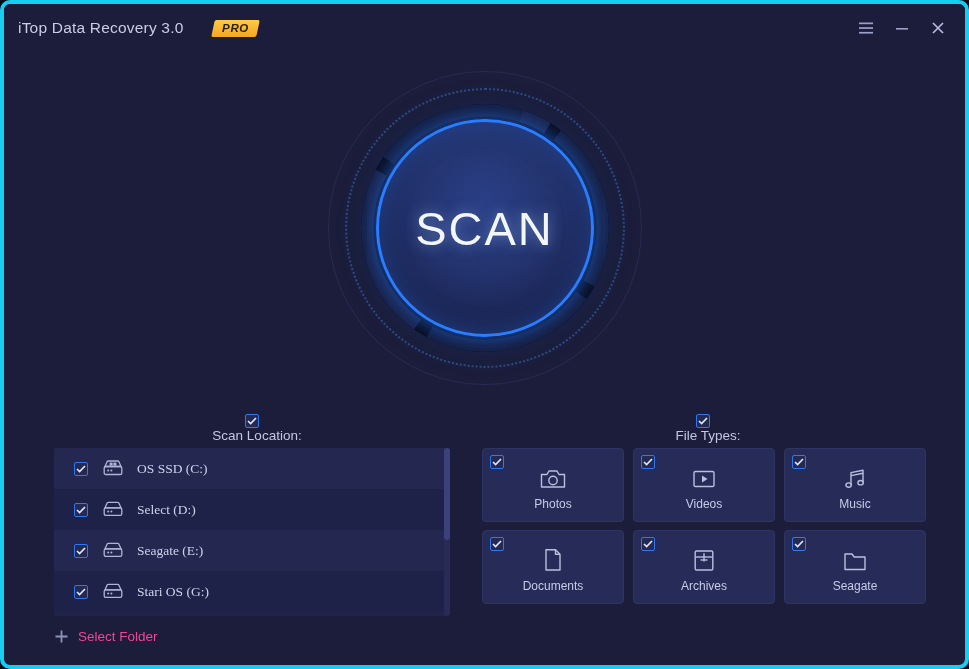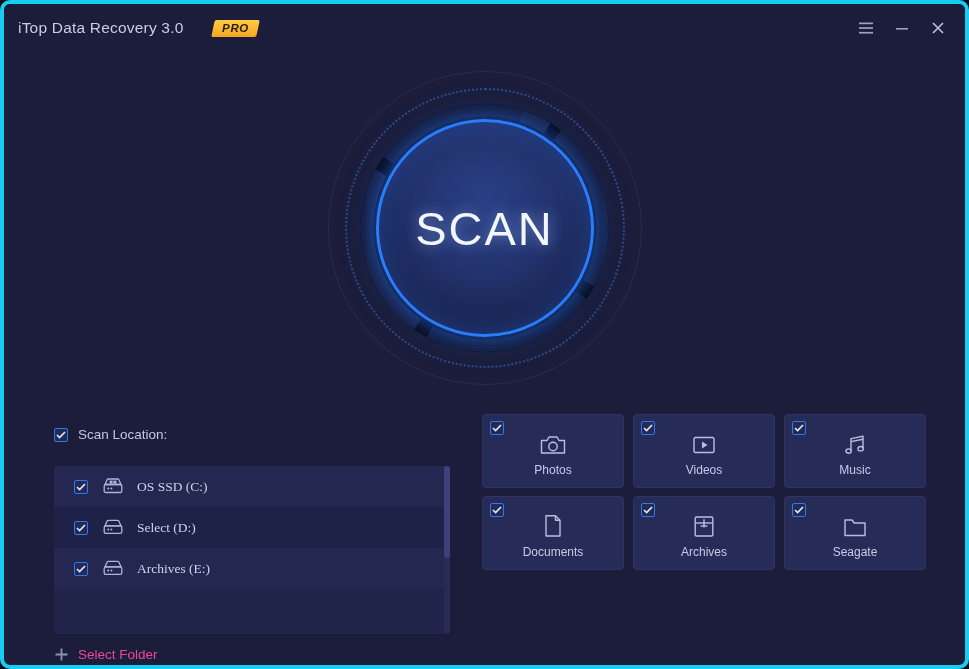--- a/index.html
+++ b/index.html
@@ -139,23 +139,24 @@
   .panels{
     position:absolute;left:0;top:400px;right:0;bottom:0;
   }
   .panel-left{
     position:absolute;left:50px;top:10px;width:396px;
   }
   .panel-right{
     position:absolute;left:478px;top:10px;width:442px;
   }
   .panel-head{
-    display:flex;align-items:flex-end;
+    display:flex;align-items:center;
     height:28px;
-    margin-bottom:24px;
+    margin-bottom:6px;
+    flex-direction:column;
   }
   .panel-head-label{
     margin-left:10px;
     color:#c3c8e4;
     font-size:13.5px;
   }
 
   
   .cb{
     width:14px;height:14px;flex:0 0 14px;
@@ -356,40 +357,64 @@
             </svg>
           </div>
           <div class="drive-icon">
             <svg width="22" height="17" viewBox="0 0 22 17">
               <path d="M3 6.8 L5.2 1.9 A1.4 1.4 0 0 1 6.4 1.3 H15.6 A1.4 1.4 0 0 1 16.8 1.9 L19 6.8 Z" fill="none" stroke="#aeb5d8" stroke-width="1.3" stroke-linejoin="round"></path>
               <rect x="2.2" y="6.8" width="17.6" height="7.6" rx="1.6" fill="none" stroke="#aeb5d8" stroke-width="1.3"></rect>
               <circle cx="6.2" cy="10.6" r="1" fill="#aeb5d8"></circle>
               <circle cx="9.4" cy="10.6" r="1" fill="#aeb5d8"></circle>
             </svg>
           </div>
-          <div class="drive-name">Archives (E:)</div>
-        </div>
-
+          <div class="drive-name">Seagate (E:)</div>
+        </div>
+
+        <div class="drive-row plain">
+          <div class="cb">
+            <svg width="10" height="8" viewBox="0 0 10 8">
+              <path d="M1 4 L3.6 6.6 L9 1" stroke="#dfe4ff" stroke-width="1.7" fill="none"></path>
+            </svg>
+          </div>
+          <div class="drive-icon">
+            <svg width="22" height="17" viewBox="0 0 22 17">
+              <path d="M3 6.8 L5.2 1.9 A1.4 1.4 0 0 1 6.4 1.3 H15.6 A1.4 1.4 0 0 1 16.8 1.9 L19 6.8 Z" fill="none" stroke="#aeb5d8" stroke-width="1.3" stroke-linejoin="round"></path>
+              <rect x="2.2" y="6.8" width="17.6" height="7.6" rx="1.6" fill="none" stroke="#aeb5d8" stroke-width="1.3"></rect>
+              <circle cx="6.2" cy="10.6" r="1" fill="#aeb5d8"></circle>
+              <circle cx="9.4" cy="10.6" r="1" fill="#aeb5d8"></circle>
+            </svg>
+          </div>
+          <div class="drive-name">Stari OS (G:)</div>
+        </div>
 
         <div class="scrollbar">
           <div class="scroll-thumb"></div>
         </div>
       </div>
 
       <div class="select-folder">
         <div class="plus-icon">
           <svg width="15" height="15" viewBox="0 0 15 15">
             <path d="M7.5 1.5 V13.5 M1.5 7.5 H13.5" stroke="#8d93b8" stroke-width="1.8" fill="none"></path>
           </svg>
         </div>
         <div class="select-folder-label">Select Folder</div>
       </div>
     </div>
 
     <div class="panel-right">
+      <div class="panel-head">
+        <div class="cb">
+          <svg width="10" height="8" viewBox="0 0 10 8">
+            <path d="M1 4 L3.6 6.6 L9 1" stroke="#dfe4ff" stroke-width="1.7" fill="none"></path>
+          </svg>
+        </div>
+        <div class="panel-head-label">File Types:</div>
+      </div>
 
       <div class="ft-grid">
 
         <div class="ft-card">
           <div class="cb">
             <svg width="10" height="8" viewBox="0 0 10 8">
               <path d="M1 4 L3.6 6.6 L9 1" stroke="#dfe4ff" stroke-width="1.7" fill="none"></path>
             </svg>
           </div>
           <div class="ft-icon">

